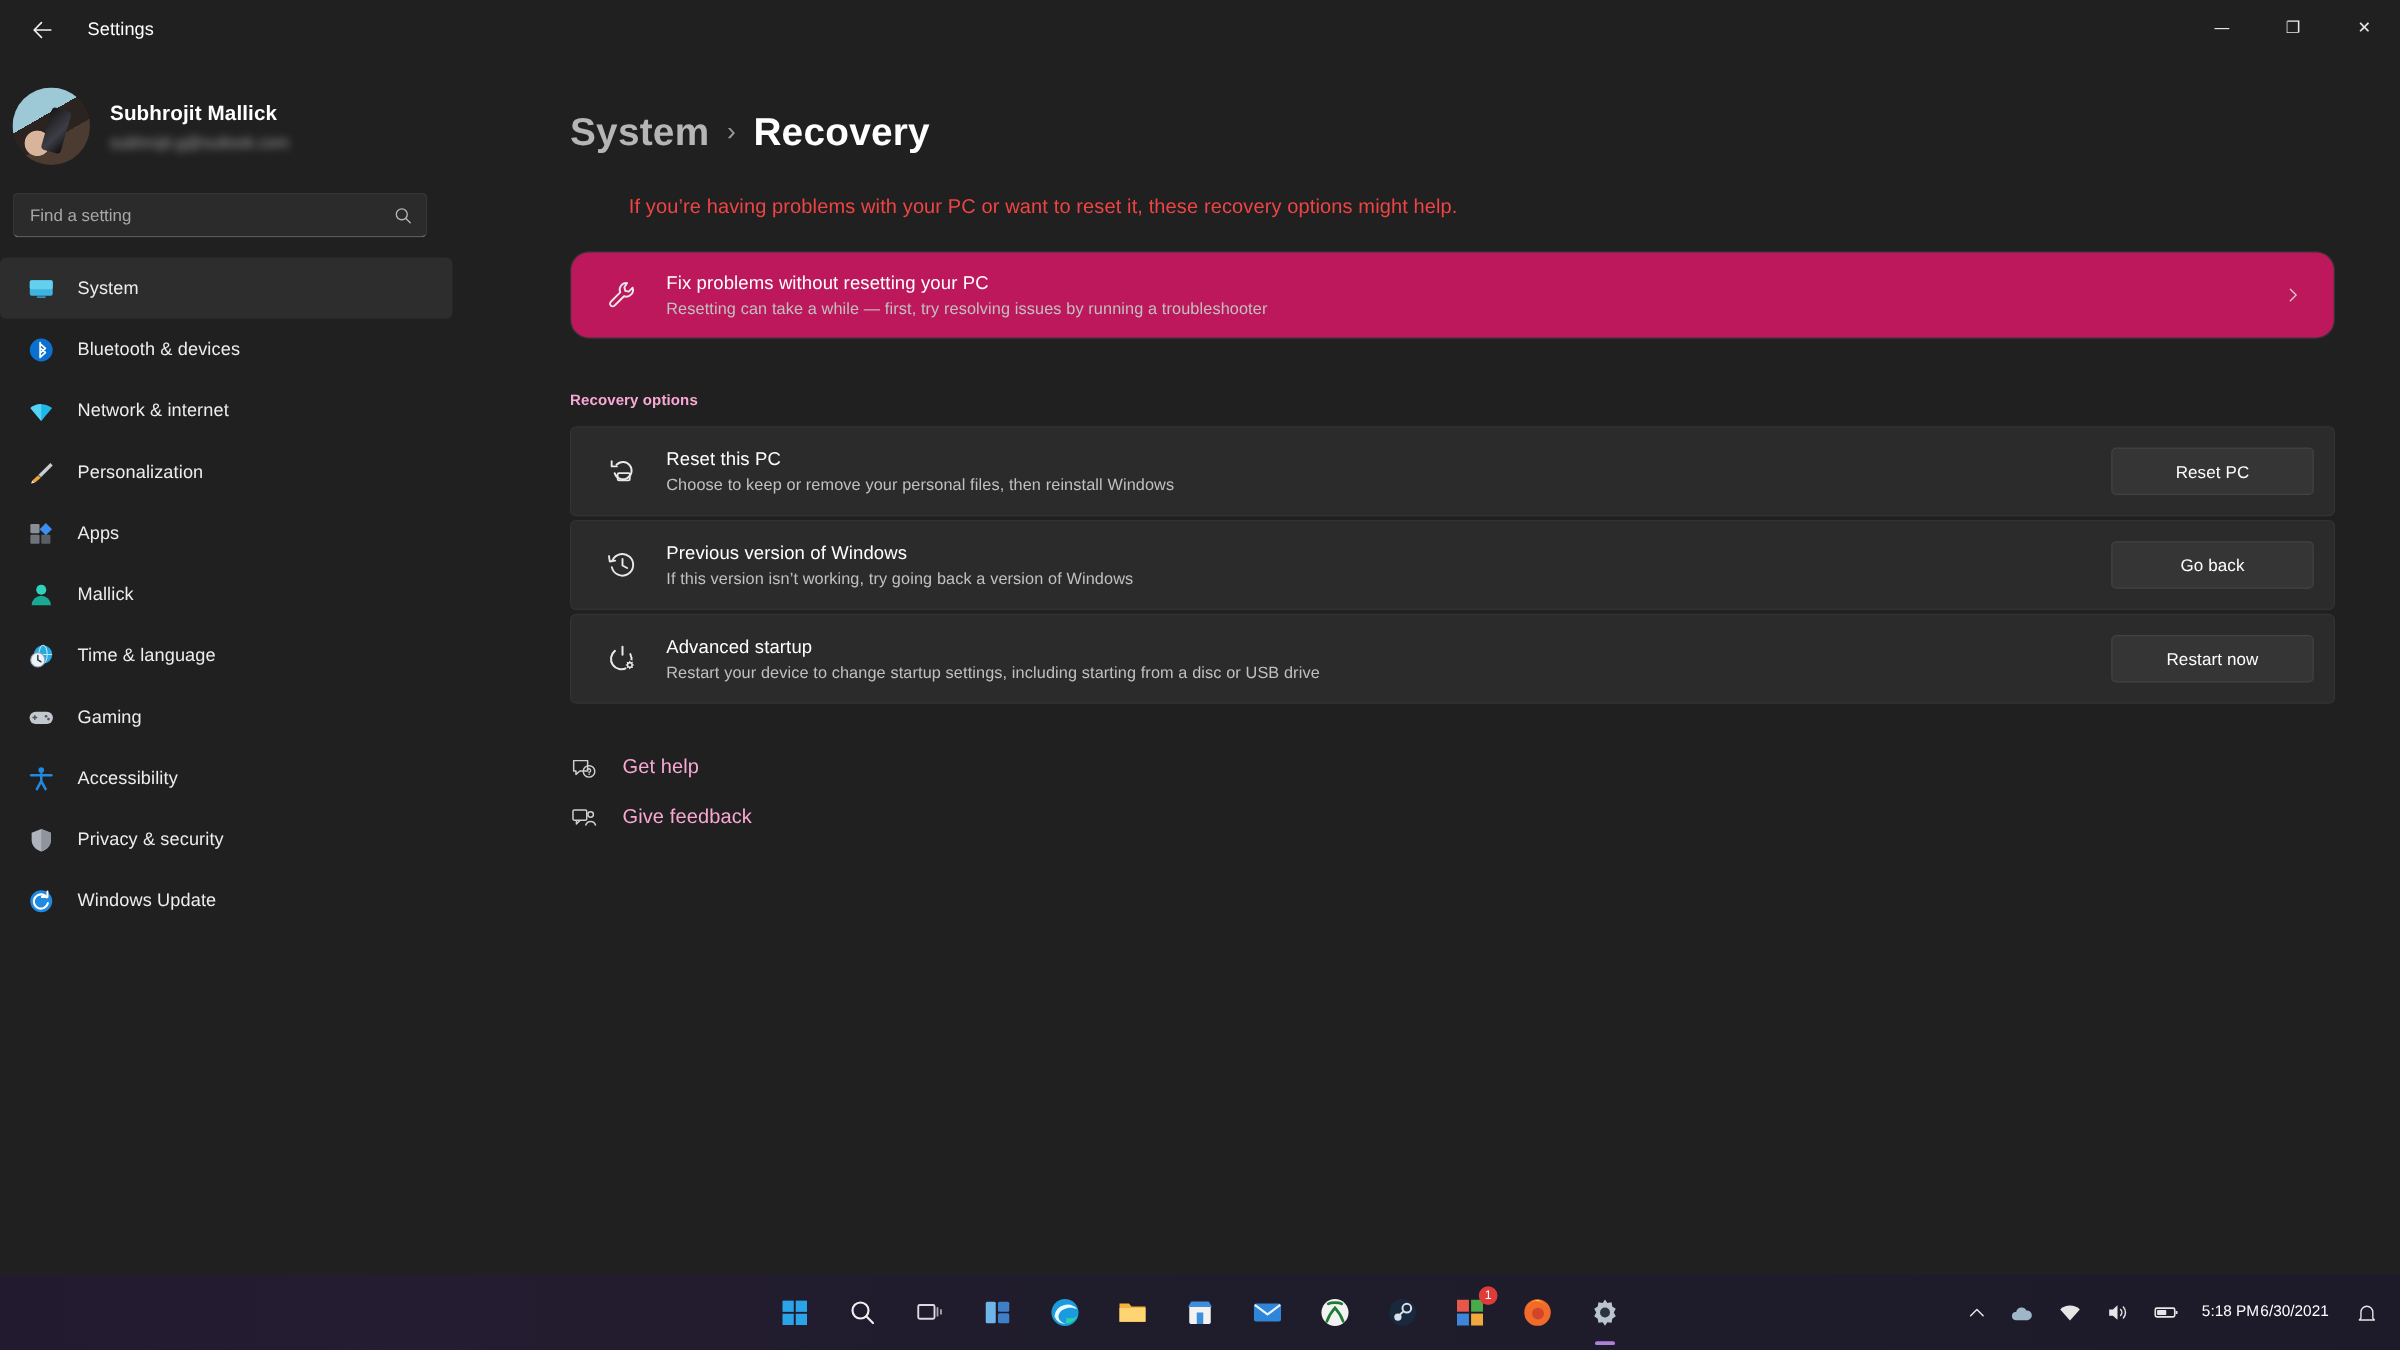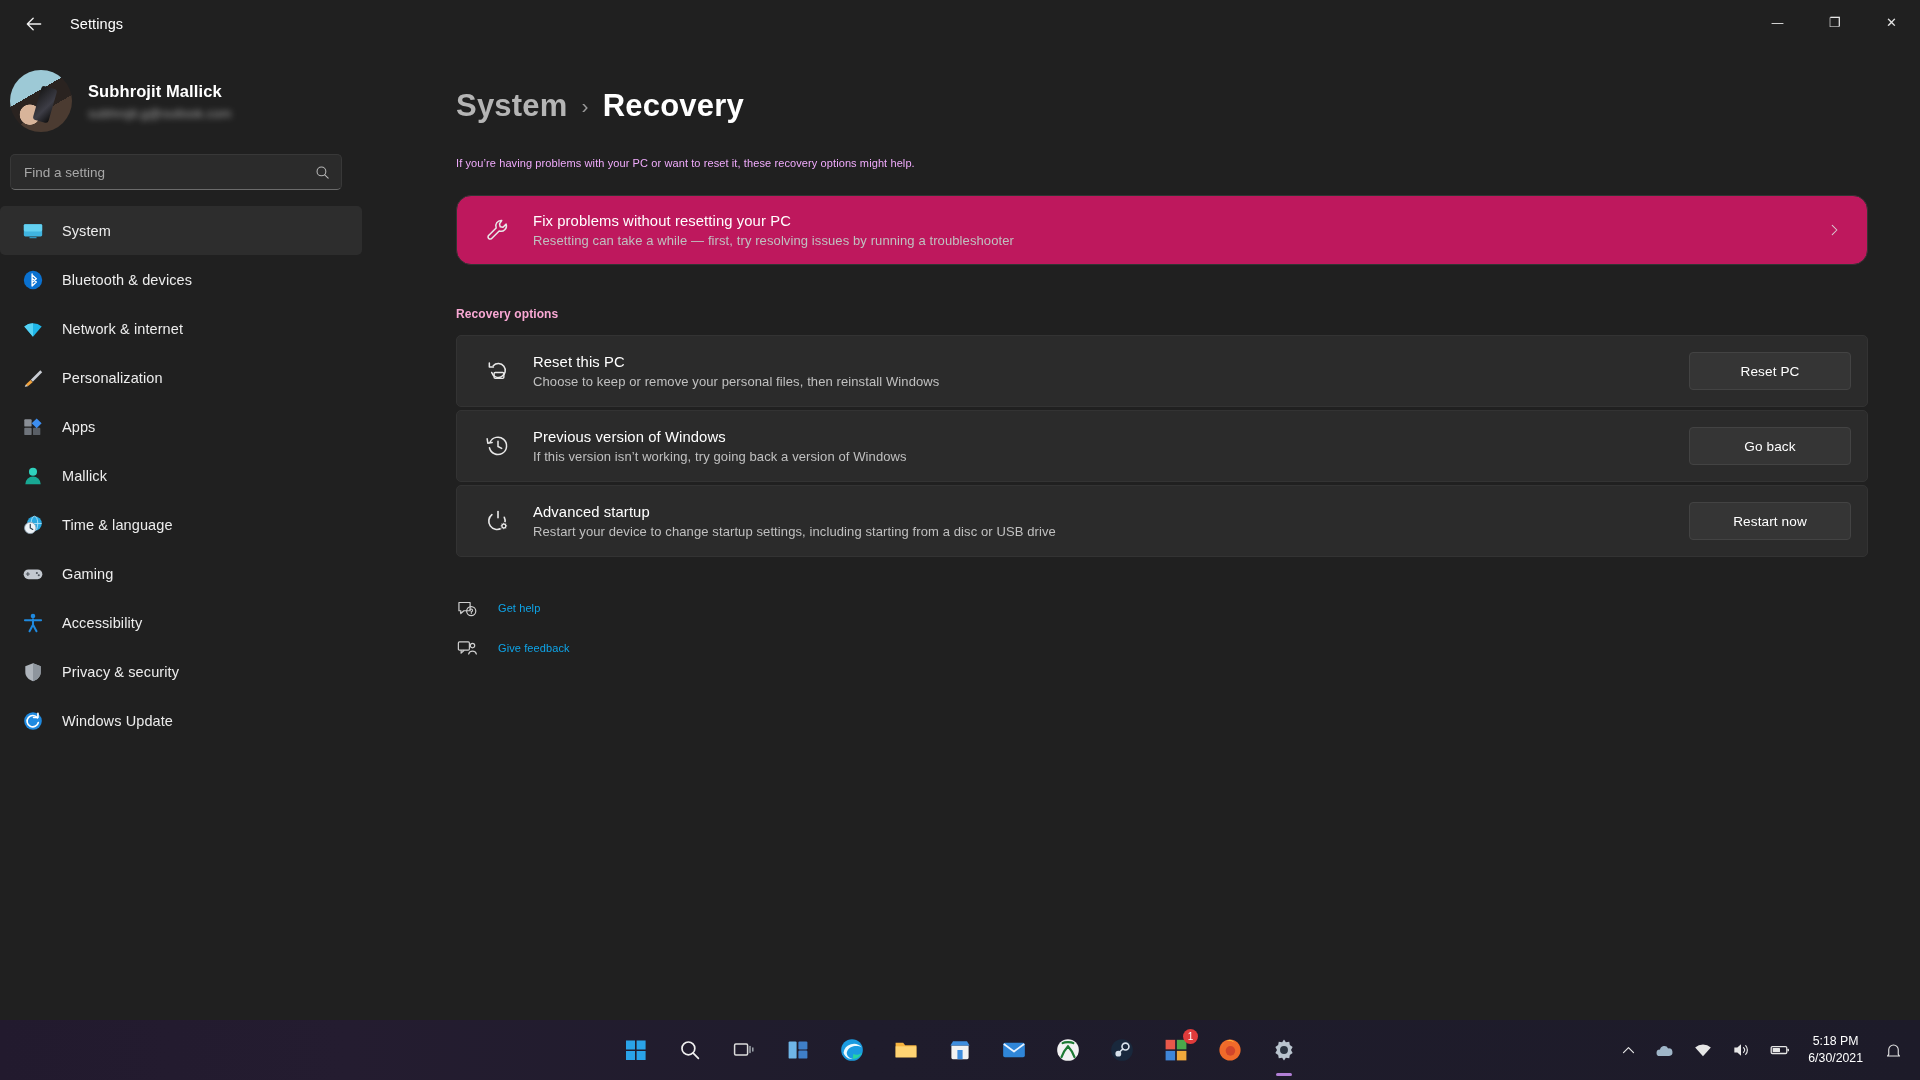--- a/index.html
+++ b/index.html
@@ -73,21 +73,21 @@
   }
   .nav-label { font-size:14.5px; color:#ededed; letter-spacing:.1px; }
   .nav-icon { width:22px; height:22px; flex:0 0 22px; display:block; }
 
   
   .main { flex:1; padding:40px 52px 0 56px; overflow:hidden; }
   .breadcrumb { font-size:31px; font-weight:bold; letter-spacing:.2px; display:flex; align-items:center; gap:14px; }
   .crumb-parent { color:#b5b5b5; cursor:pointer; }
   .crumb-sep { color:#9a9a9a; font-size:21px; font-weight:normal; }
   .crumb-current { color:#ffffff; }
-  .intro { margin-top:33px; font-size:11px; color:#f0abfc; letter-spacing:.1px; }
+  .intro { margin-top:33px; font-size:16px; color:#ef4444; letter-spacing:.1px;margin-left:47px; }
 
   .card {
     margin-top:26px; background:#be185d; border:1px solid #333333; border-radius:15px;
     display:flex; align-items:center; min-height:70px; padding:0 22px 0 26px; cursor:pointer;
   }
   .card-icon { width:30px; flex:0 0 30px; display:flex; justify-content:center; }
   .card-text { flex:1; padding-left:20px; display:flex; flex-direction:column; gap:4px; }
   .card-title { font-size:14.8px; color:#ffffff; letter-spacing:.1px; }
   .card-sub { font-size:13px; color:#c0c0c0; letter-spacing:.1px; }
   .chevron { width:14px; height:14px; opacity:.9; margin-right:4px; }
@@ -101,42 +101,42 @@
   }
   .action-btn {
     min-width:162px; height:38px; background:#353535; border:1px solid #434343;
     border-radius:4px; color:#ffffff; font-size:13.6px; font-family:"Liberation Sans", sans-serif;
     cursor:pointer; letter-spacing:.1px;
   }
 
   .links { margin-top:40px; display:flex; flex-direction:column; gap:18px; }
   .link-row { display:flex; align-items:center; gap:20px; cursor:pointer; width:fit-content; }
   .link-icon { width:22px; height:22px; flex:0 0 22px; }
-  .link-text { font-size:11px; color:#0ea5e9; letter-spacing:.1px; }
+  .link-text { font-size:16px; color:#f9a8d4; letter-spacing:.1px; }
 
   
   .taskbar {
     position:absolute; left:0; right:0; bottom:0; height:60px;
     background:linear-gradient(90deg,#221a2e 0%,#241c30 18%,#1f1c2c 45%,#1d1b29 100%);
     display:flex; align-items:center; justify-content:center;
   }
   .tb-center { display:flex; align-items:center; gap:14px; }
   .tb-btn { width:40px; height:40px; display:flex; align-items:center; justify-content:center; position:relative; border-radius:5px; cursor:pointer; }
   .tb-btn.active:after {
     content:""; position:absolute; bottom:-6px; left:50%; transform:translateX(-50%);
     width:16px; height:3px; background:#b27fd6; border-radius:2px;
   }
   .badge {
     position:absolute; top:-1px; right:-2px; min-width:15px; height:15px; padding:0 3px;
     background:#e03b3b; color:#fff; font-size:10px; border-radius:8px;
     display:flex; align-items:center; justify-content:center; font-family:"Liberation Sans", sans-serif;
   }
   .tray { position:absolute; right:10px; display:flex; align-items:center; gap:4px; height:100%; }
   .tray-btn { height:44px; padding:0 7px; display:flex; align-items:center; justify-content:center; border-radius:4px; cursor:pointer; }
-  .clock { display:flex; flex-direction:column; align-items:center; gap:1px; padding:0 10px 0 6px; cursor:pointer; }
+  .clock { display:flex; flex-direction:row; align-items:center; gap:1px; padding:0 10px 0 6px; cursor:pointer; }
   .clock div { font-size:12.3px; color:#ffffff; line-height:1.25; }
 </style>
 </head>
 <body>
 
 <div class="window">
 
   <div class="titlebar">
     <div class="back-btn">
       <svg class="back-arrow" viewBox="0 0 24 24">

